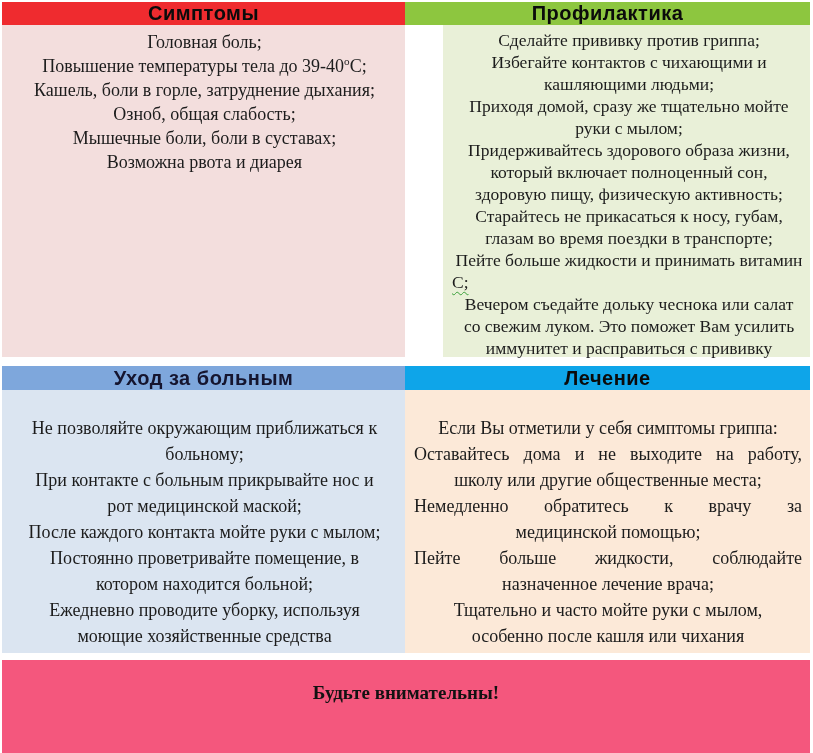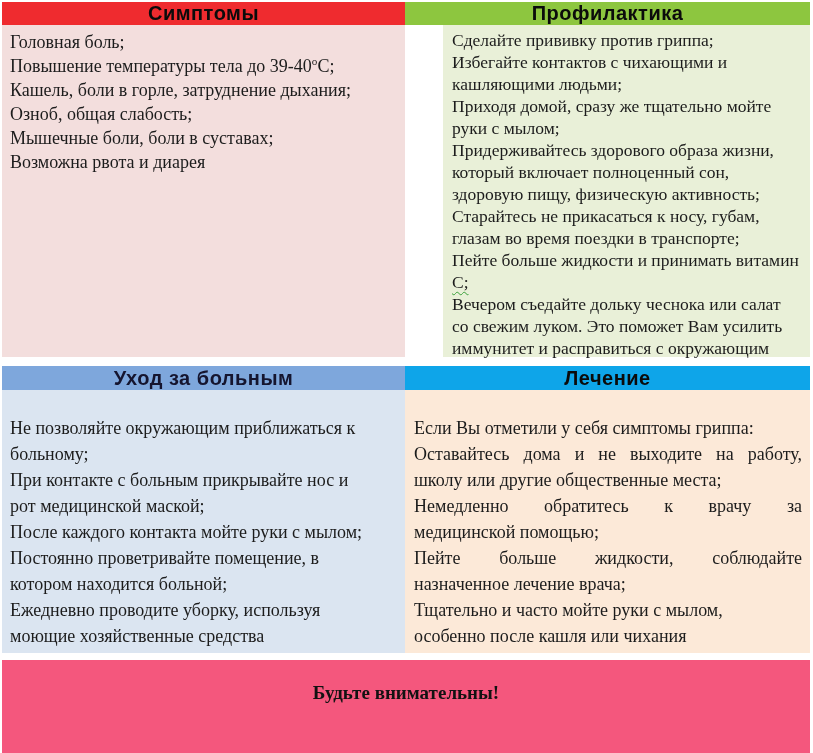--- a/index.html
+++ b/index.html
@@ -31,21 +31,21 @@
 
   .q-body { font-size: 18px; }
   .row-top .q-body    { height: 332px; }
   .row-bottom .q-body { height: 263px; }
 
   .body-symptoms   { padding: 5px 6px 0 8px;  line-height: 24px; }
   .body-prevention { padding: 4px 4px 0 9px;  line-height: 22px; font-size: 17.5px; }
   .body-care       { padding: 25px 6px 0 8px; line-height: 26px; }
   .body-treatment  { padding: 25px 8px 0 9px; line-height: 26px; }
 
-  .tline { white-space: nowrap; }
+  .tline { white-space: nowrap; text-align: center; }
   .body-treatment .tline { white-space: normal; }
   .tline.just {
     text-align: justify;
     text-align-last: justify;
   }
   .tline.wavy {
     text-decoration-line: underline;
     text-decoration-style: wavy;
     text-decoration-color: #3aa03a;
     text-decoration-thickness: 1px;
@@ -98,21 +98,21 @@
           <div class="tline">руки с мылом;</div>
           <div class="tline">Придерживайтесь здорового образа жизни,</div>
           <div class="tline">который включает полноценный сон,</div>
           <div class="tline">здоровую пищу, физическую активность;</div>
           <div class="tline">Старайтесь не прикасаться к носу, губам,</div>
           <div class="tline">глазам во время поездки в транспорте;</div>
           <div class="tline">Пейте больше жидкости и принимать витамин</div>
           <div class="tline wavy">С;</div>
           <div class="tline">Вечером съедайте дольку чеснока или салат</div>
           <div class="tline">со свежим луком. Это поможет Вам усилить</div>
-          <div class="tline">иммунитет и расправиться с окружающим</div>
+          <div class="tline">иммунитет и расправиться с прививку</div>
         </div>
     </section>
   </div>
 
   <div class="row row-bottom">
     <section class="col-left">
       <header class="q-header care-header" style="background-color: rgb(126, 167, 220);">Уход за больным</header>
       <div class="q-body body-care" style="background-color: rgb(219, 229, 241);">
           <div class="tline">Не позволяйте окружающим приближаться к</div>
           <div class="tline">больному;</div>

